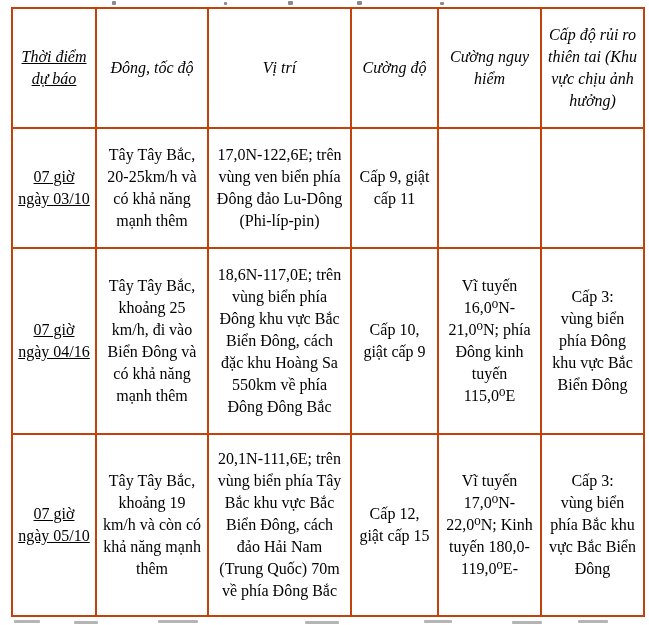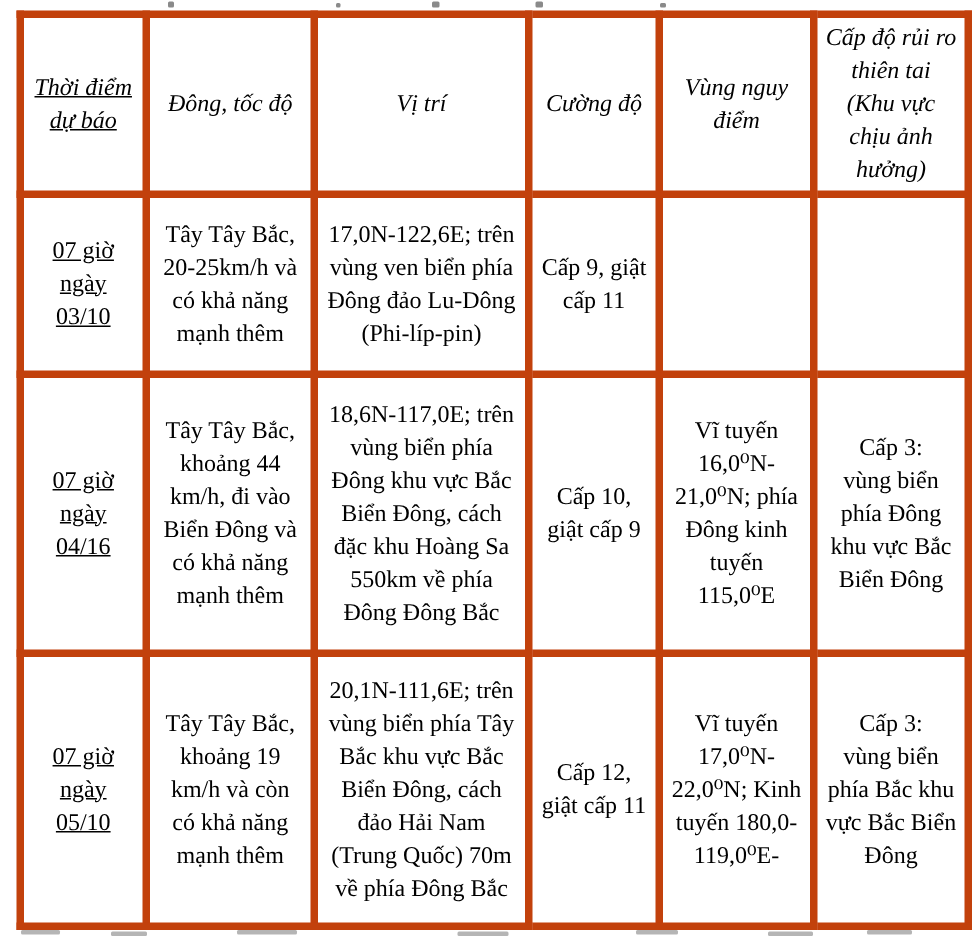--- a/index.html
+++ b/index.html
@@ -14,21 +14,21 @@
   }
   table.forecast{
     position:absolute;
     left:11px;
     top:7px;
     border-collapse:collapse;
     table-layout:fixed;
     width:632px;
   }
   .forecast th,.forecast td{
-    border:5px solid #c2410c;
+    border:2px solid #c2410c;
     text-align:center;
     vertical-align:middle;
     font-size:16px;
     line-height:22px;
     padding:2px 5px;
     font-weight:normal;
     overflow:hidden;
   }
   .forecast th{font-style:italic;}
   .col-time{width:84px;}
@@ -71,53 +71,53 @@
         <col class="col-danger">
         <col class="col-risk">
     </colgroup>
 
     <tbody>
         <tr class="r-head">
       <th class="cell-narrow">Thời điểm dự báo</th>
       <th>Đông, tốc độ</th>
       <th class="cell-pos">Vị trí</th>
       <th>Cường độ</th>
-      <th>Vùng nguy điểm</th>
+      <th>Cường nguy hiểm</th>
       <th>Cấp độ rủi ro thiên tai (Khu vực chịu ảnh hưởng)</th>
     </tr>
 
     <tr class="r-1">
       <td class="cell-narrow">07 giờ ngày 03/10</td>
       <td>Tây Tây Bắc, 20-25km/h và có khả năng mạnh thêm</td>
       <td class="cell-pos">17,0N-122,6E; trên vùng ven biển phía Đông đảo Lu-Dông (Phi-líp-pin)</td>
       <td>Cấp 9, giật cấp 11</td>
       <td></td>
       <td>
         <span class="risk-level"></span>
         <span class="risk-area"></span>
       </td>
     </tr>
 
     <tr class="r-2">
       <td class="cell-narrow">07 giờ ngày 04/16</td>
-      <td>Tây Tây Bắc, khoảng 44 km/h, đi vào Biển Đông và có khả năng mạnh thêm</td>
+      <td>Tây Tây Bắc, khoảng 25 km/h, đi vào Biển Đông và có khả năng mạnh thêm</td>
       <td class="cell-pos">18,6N-117,0E; trên vùng biển phía Đông khu vực Bắc Biển Đông, cách đặc khu Hoàng Sa 550km về phía Đông Đông Bắc</td>
       <td>Cấp 10, giật cấp 9</td>
       <td>Vĩ tuyến 16,0⁰N-21,0⁰N; phía Đông kinh tuyến 115,0⁰E</td>
       <td>
         <span class="risk-level">Cấp 3:</span>
         <span class="risk-area">vùng biển phía Đông khu vực Bắc Biển Đông</span>
       </td>
     </tr>
 
     <tr class="r-3">
       <td class="cell-narrow">07 giờ ngày 05/10</td>
       <td>Tây Tây Bắc, khoảng 19 km/h và còn có khả năng mạnh thêm</td>
       <td class="cell-pos">20,1N-111,6E; trên vùng biển phía Tây Bắc khu vực Bắc Biển Đông, cách đảo Hải Nam (Trung Quốc) 70m về phía Đông Bắc</td>
-      <td>Cấp 12, giật cấp 11</td>
+      <td>Cấp 12, giật cấp 15</td>
       <td>Vĩ tuyến 17,0⁰N-22,0⁰N; Kinh tuyến 180,0-119,0⁰E-</td>
       <td>
         <span class="risk-level">Cấp 3:</span>
         <span class="risk-area">vùng biển phía Bắc khu vực Bắc Biển Đông</span>
       </td>
     </tr>
   </tbody>
     </table>
 
   <span class="frag light" style="left:14px;top:620px;width:26px;height:3px;"></span>

